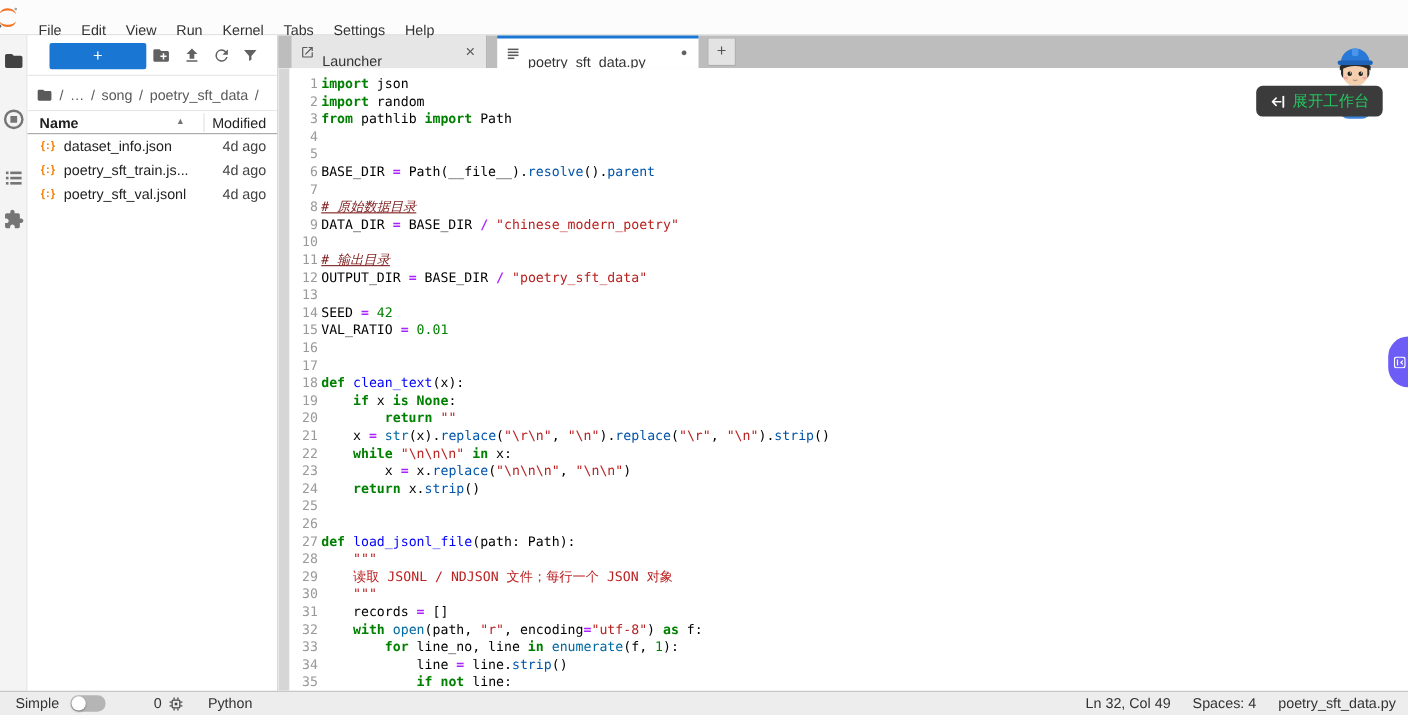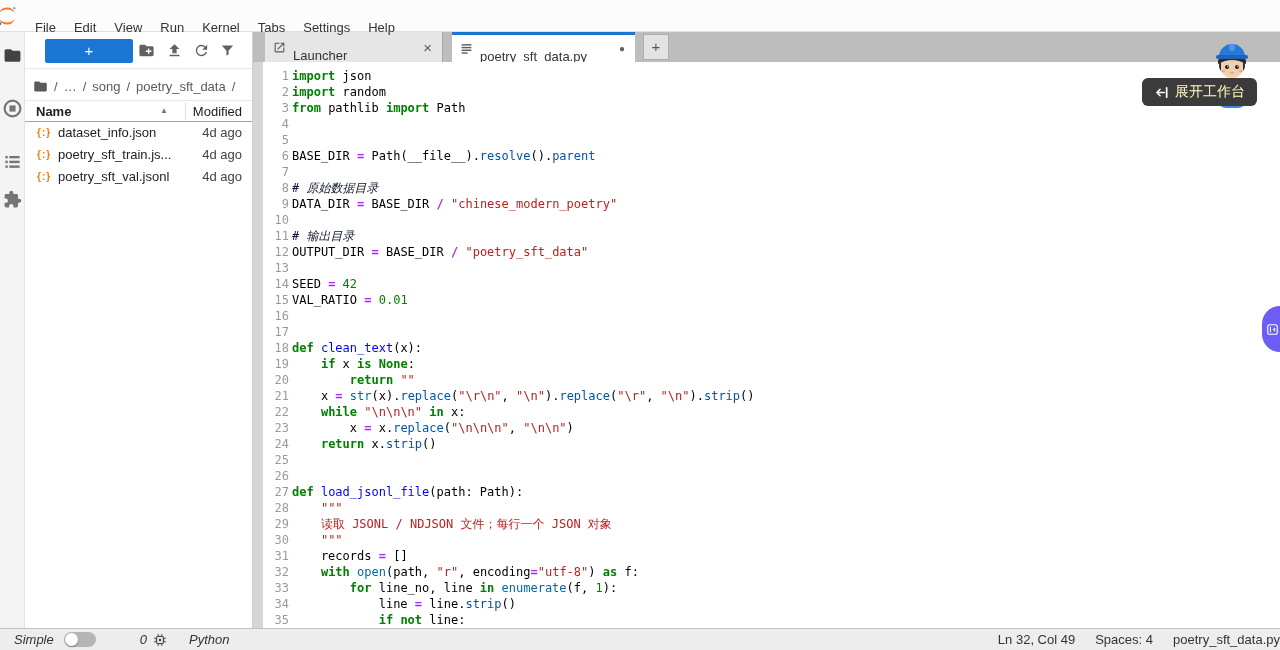--- a/index.html
+++ b/index.html
@@ -63,40 +63,40 @@
   #gutter, #code { font-family:"DejaVu Sans Mono", monospace; font-size:12px; }
   .ln { height:16px; line-height:16px; color:#999; }
   .cl { height:16px; line-height:16px; white-space:pre; }
   .tok-k { color:#008000; font-weight:bold; }
   .tok-b { color:#0369a1; }
   .tok-d { color:#0000ff; }
   .tok-p { color:#0055aa; }
   .tok-o { color:#aa22ff; font-weight:bold; }
   .tok-s { color:#ba2121; }
   .tok-n { color:#008000; }
-  .tok-c { color:#0f172a; font-style:italic; }
+  .tok-c { color:#7f1d1d; font-style:italic;text-decoration:underline; }
   .tok-t { color:#000; }
 
   
   #statusbar { left:0; top:628px; width:1280px; height:22px; background:#ededed;
     border-top:1px solid #c2c2c2; display:flex; align-items:center; color:#333; z-index:10; }
-  #sb-left { display:flex; align-items:center; padding-left:14px;font-style:italic; }
-  #sb-right { margin-left:auto; display:flex; align-items:center; padding-right:0; gap:20px; }
+  #sb-left { display:flex; align-items:center; padding-left:14px; }
+  #sb-right { margin-left:auto; display:flex; align-items:center; padding-right:11px; gap:20px; }
   #simple-toggle { width:32px; height:15px; border-radius:8px; background:#b5b5b5;
     margin-left:10px; position:relative; }
   #simple-toggle .knob { position:absolute; left:1px; top:1px; width:13px; height:13px;
     border-radius:50%; background:#fff; box-shadow:0 1px 2px rgba(0,0,0,.35); }
   #kernel-count { margin-left:44px; }
   #kernel-chip-icon { margin-left:6px; width:14px; height:14px; }
   #kernel-name { margin-left:22px; }
 
   
   #mascot { left:1206px; top:40px; width:52px; height:70px; z-index:40; }
   #expand-btn { left:1142px; top:78px; height:28px; z-index:50; background:#3b3b3b;
-    color:#fef9c3; border:none; border-radius:6px; padding:0 12px; font-size:14px;
+    color:#22c55e; border:none; border-radius:6px; padding:0 12px; font-size:14px;
     display:flex; align-items:center; gap:6px; }
   #panel-handle { right:0; top:306px; width:18px; height:46px; z-index:60;
     background:#6d5cf5; border-radius:23px 0 0 23px / 23px 0 0 23px;
     display:flex; align-items:center; justify-content:flex-end; }
   #panel-handle svg { margin-right:2px; }
 </style>
 </head>
 <body>
 
 <div id="menubar" class="abs">

